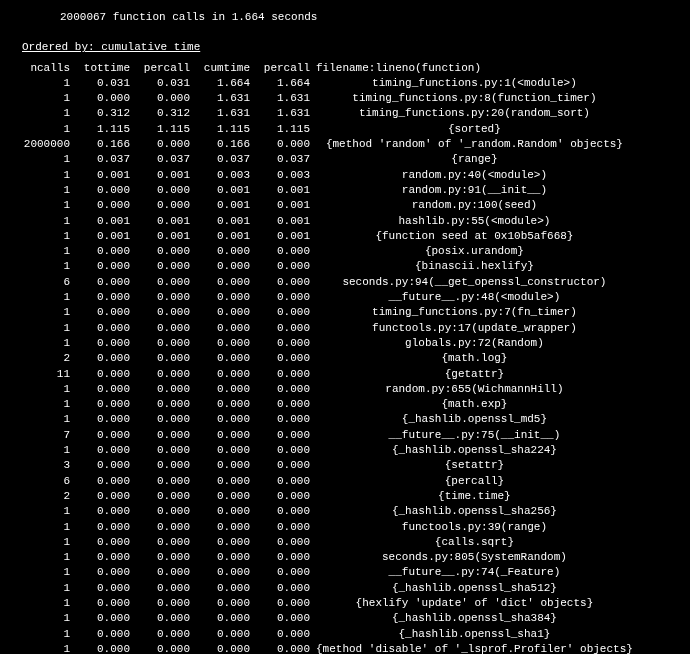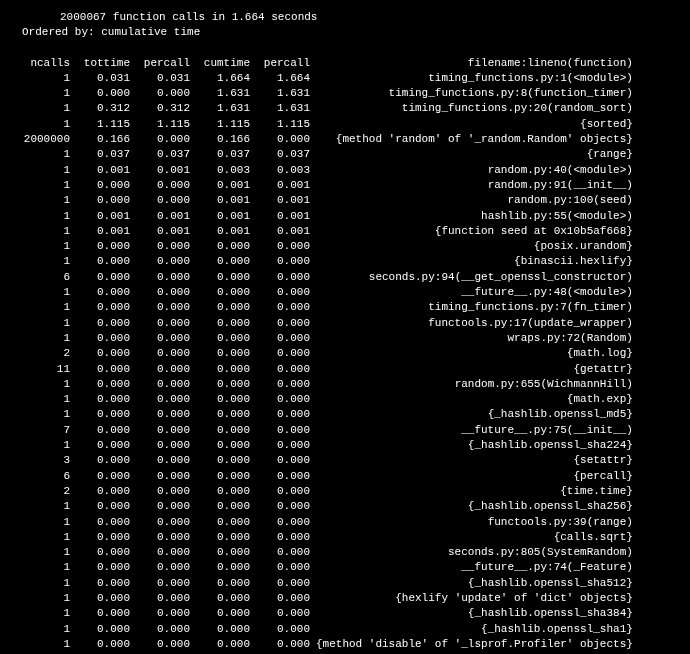--- a/index.html
+++ b/index.html
@@ -7,46 +7,48 @@
       color: #fff;
       font-family: "Courier New", monospace;
       font-size: 11px;
       line-height: 15.3px;
       margin: 0;
       padding: 10px 0 10px 22px;
       width: 690px;
       box-sizing: border-box;
     }
     .summary {
+      margin-bottom: 15px;
       padding-left: 38px;
     }
     .ordered {
-      margin-bottom: 15px;
+      margin-bottom: 5px;
+      text-decoration: underline;
     }
     table {
       border-collapse: collapse;
       font-family: inherit;
       font-size: inherit;
     }
     th, td {
       padding: 0;
       font-weight: normal;
       text-align: right;
       white-space: nowrap;
     }
     th {
       padding-bottom: 0;
     }
     .col-ncalls  { width: 48px; }
     .col-tottime { width: 60px; }
     .col-percall { width: 60px; }
     .col-cumtime { width: 60px; }
     .col-percall2{ width: 60px; }
-    .col-file    { text-align: right; padding-left: 6px; }
-    th.col-file  { text-align: right; padding-left: 6px; }
+    .col-file    { text-align: center; padding-left: 6px; }
+    th.col-file  { text-align: left; padding-left: 6px; }
   </style>
 </head>
 <body>
 
 <div class="summary">2000067 function calls in 1.664 seconds</div>
 <div class="ordered">Ordered by: cumulative time</div>
 
 <table>
   <thead>
     <tr>
@@ -194,21 +196,21 @@
         <td class="col-cumtime">0.000</td>
         <td class="col-percall2">0.000</td>
         <td class="col-file">functools.py:17(update_wrapper)</td>
       </tr>
       <tr>
         <td class="col-ncalls">1</td>
         <td class="col-tottime">0.000</td>
         <td class="col-percall">0.000</td>
         <td class="col-cumtime">0.000</td>
         <td class="col-percall2">0.000</td>
-        <td class="col-file">wraps.py:72(Random)</td>
+        <td class="col-file">globals.py:72(Random)</td>
       </tr>
       <tr>
         <td class="col-ncalls">2</td>
         <td class="col-tottime">0.000</td>
         <td class="col-percall">0.000</td>
         <td class="col-cumtime">0.000</td>
         <td class="col-percall2">0.000</td>
         <td class="col-file">{math.log}</td>
       </tr>
       <tr>

